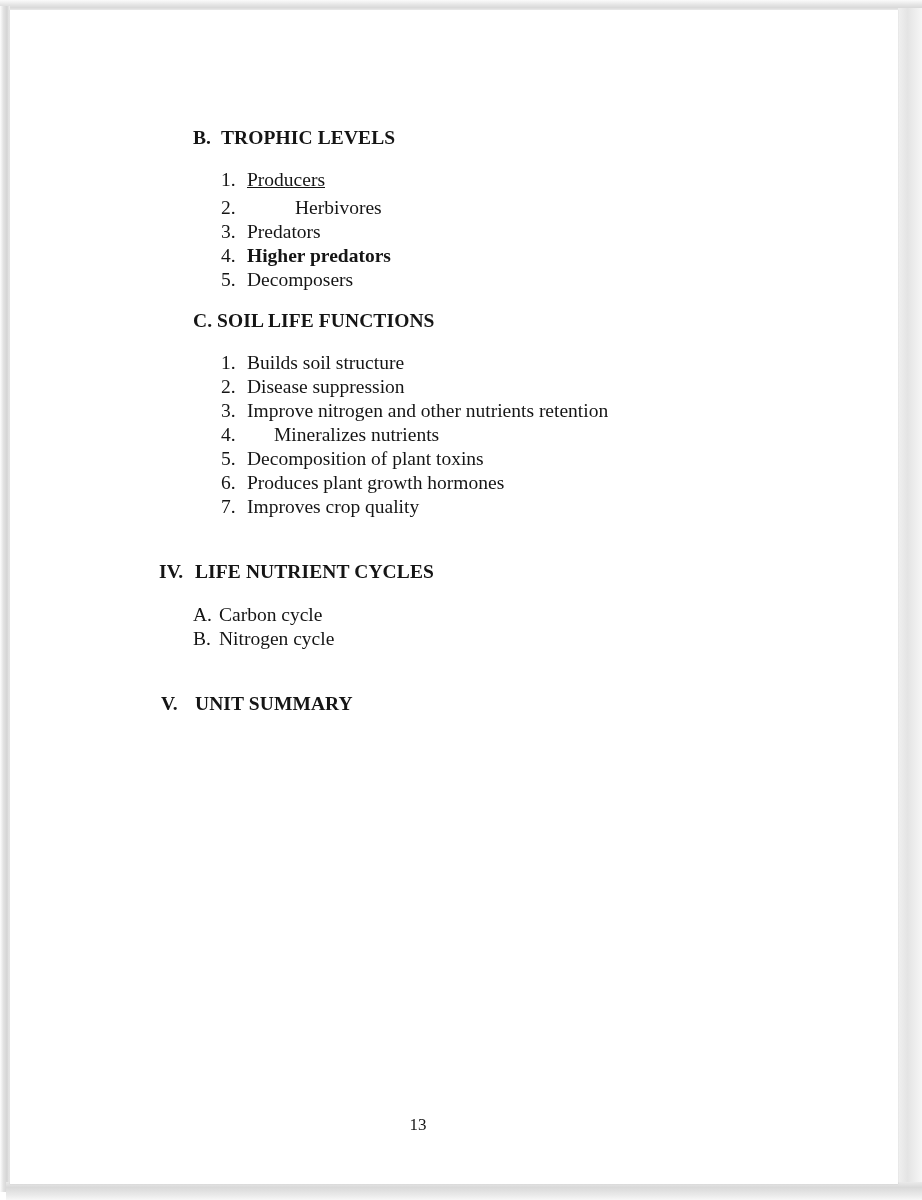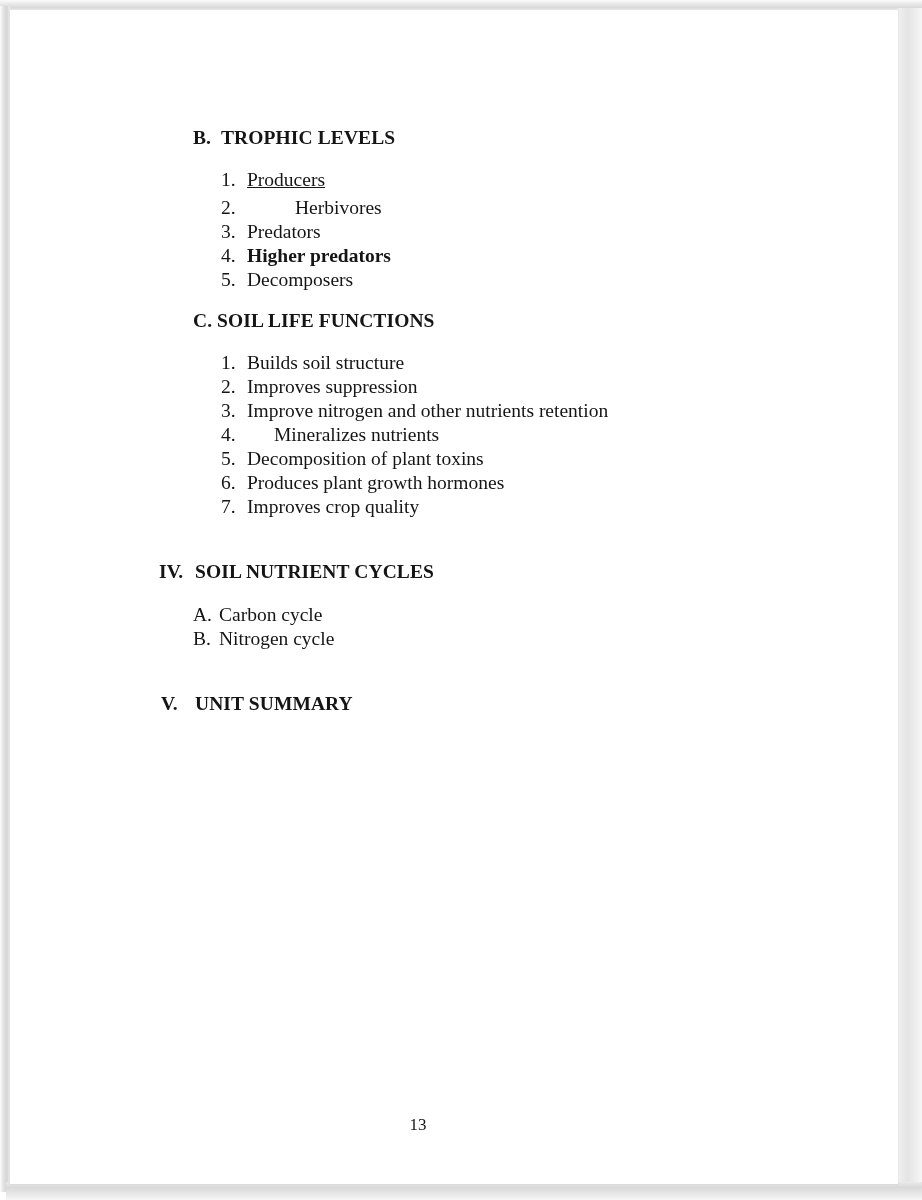--- a/index.html
+++ b/index.html
@@ -124,39 +124,39 @@
     <div class="ln item" style="left:211px; top:260px;">5.</div>
     <div class="ln item" style="left:237px; top:260px;">Decomposers</div>
 
     <div class="ln hd" style="left:183px; top:301px;">C.</div>
     <div class="ln hd" style="left:207px; top:301px;">SOIL LIFE FUNCTIONS</div>
 
     <div class="ln item" style="left:211px; top:343px;">1.</div>
     <div class="ln item" style="left:237px; top:343px;">Builds soil structure</div>
 
     <div class="ln item" style="left:211px; top:367px;">2.</div>
-    <div class="ln item" style="left:237px; top:367px;">Improves suppression</div>
+    <div class="ln item" style="left:237px; top:367px;">Disease suppression</div>
 
     <div class="ln item" style="left:211px; top:391px;">3.</div>
     <div class="ln item" style="left:237px; top:391px;">Improve nitrogen and other nutrients retention</div>
 
     <div class="ln item" style="left:211px; top:415px;">4.</div>
     <div class="ln item" style="left:248px; top:415px;margin-left:16px;">Mineralizes nutrients</div>
 
     <div class="ln item" style="left:211px; top:439px;">5.</div>
     <div class="ln item" style="left:237px; top:439px;">Decomposition of plant toxins</div>
 
     <div class="ln item" style="left:211px; top:463px;">6.</div>
     <div class="ln item" style="left:237px; top:463px;">Produces plant growth hormones</div>
 
     <div class="ln item" style="left:211px; top:487px;">7.</div>
     <div class="ln item" style="left:237px; top:487px;">Improves crop quality</div>
 
     <div class="ln hd" style="left:149px; top:552px;">IV.</div>
-    <div class="ln hd" style="left:185px; top:552px;">SOIL NUTRIENT CYCLES</div>
+    <div class="ln hd" style="left:185px; top:552px;">LIFE NUTRIENT CYCLES</div>
 
     <div class="ln item" style="left:183px; top:595px;">A.</div>
     <div class="ln item" style="left:209px; top:595px;">Carbon cycle</div>
 
     <div class="ln item" style="left:183px; top:619px;">B.</div>
     <div class="ln item" style="left:209px; top:619px;">Nitrogen cycle</div>
 
     <div class="ln hd" style="left:151px; top:684px;">V.</div>
     <div class="ln hd" style="left:185px; top:684px;">UNIT SUMMARY</div>
 

